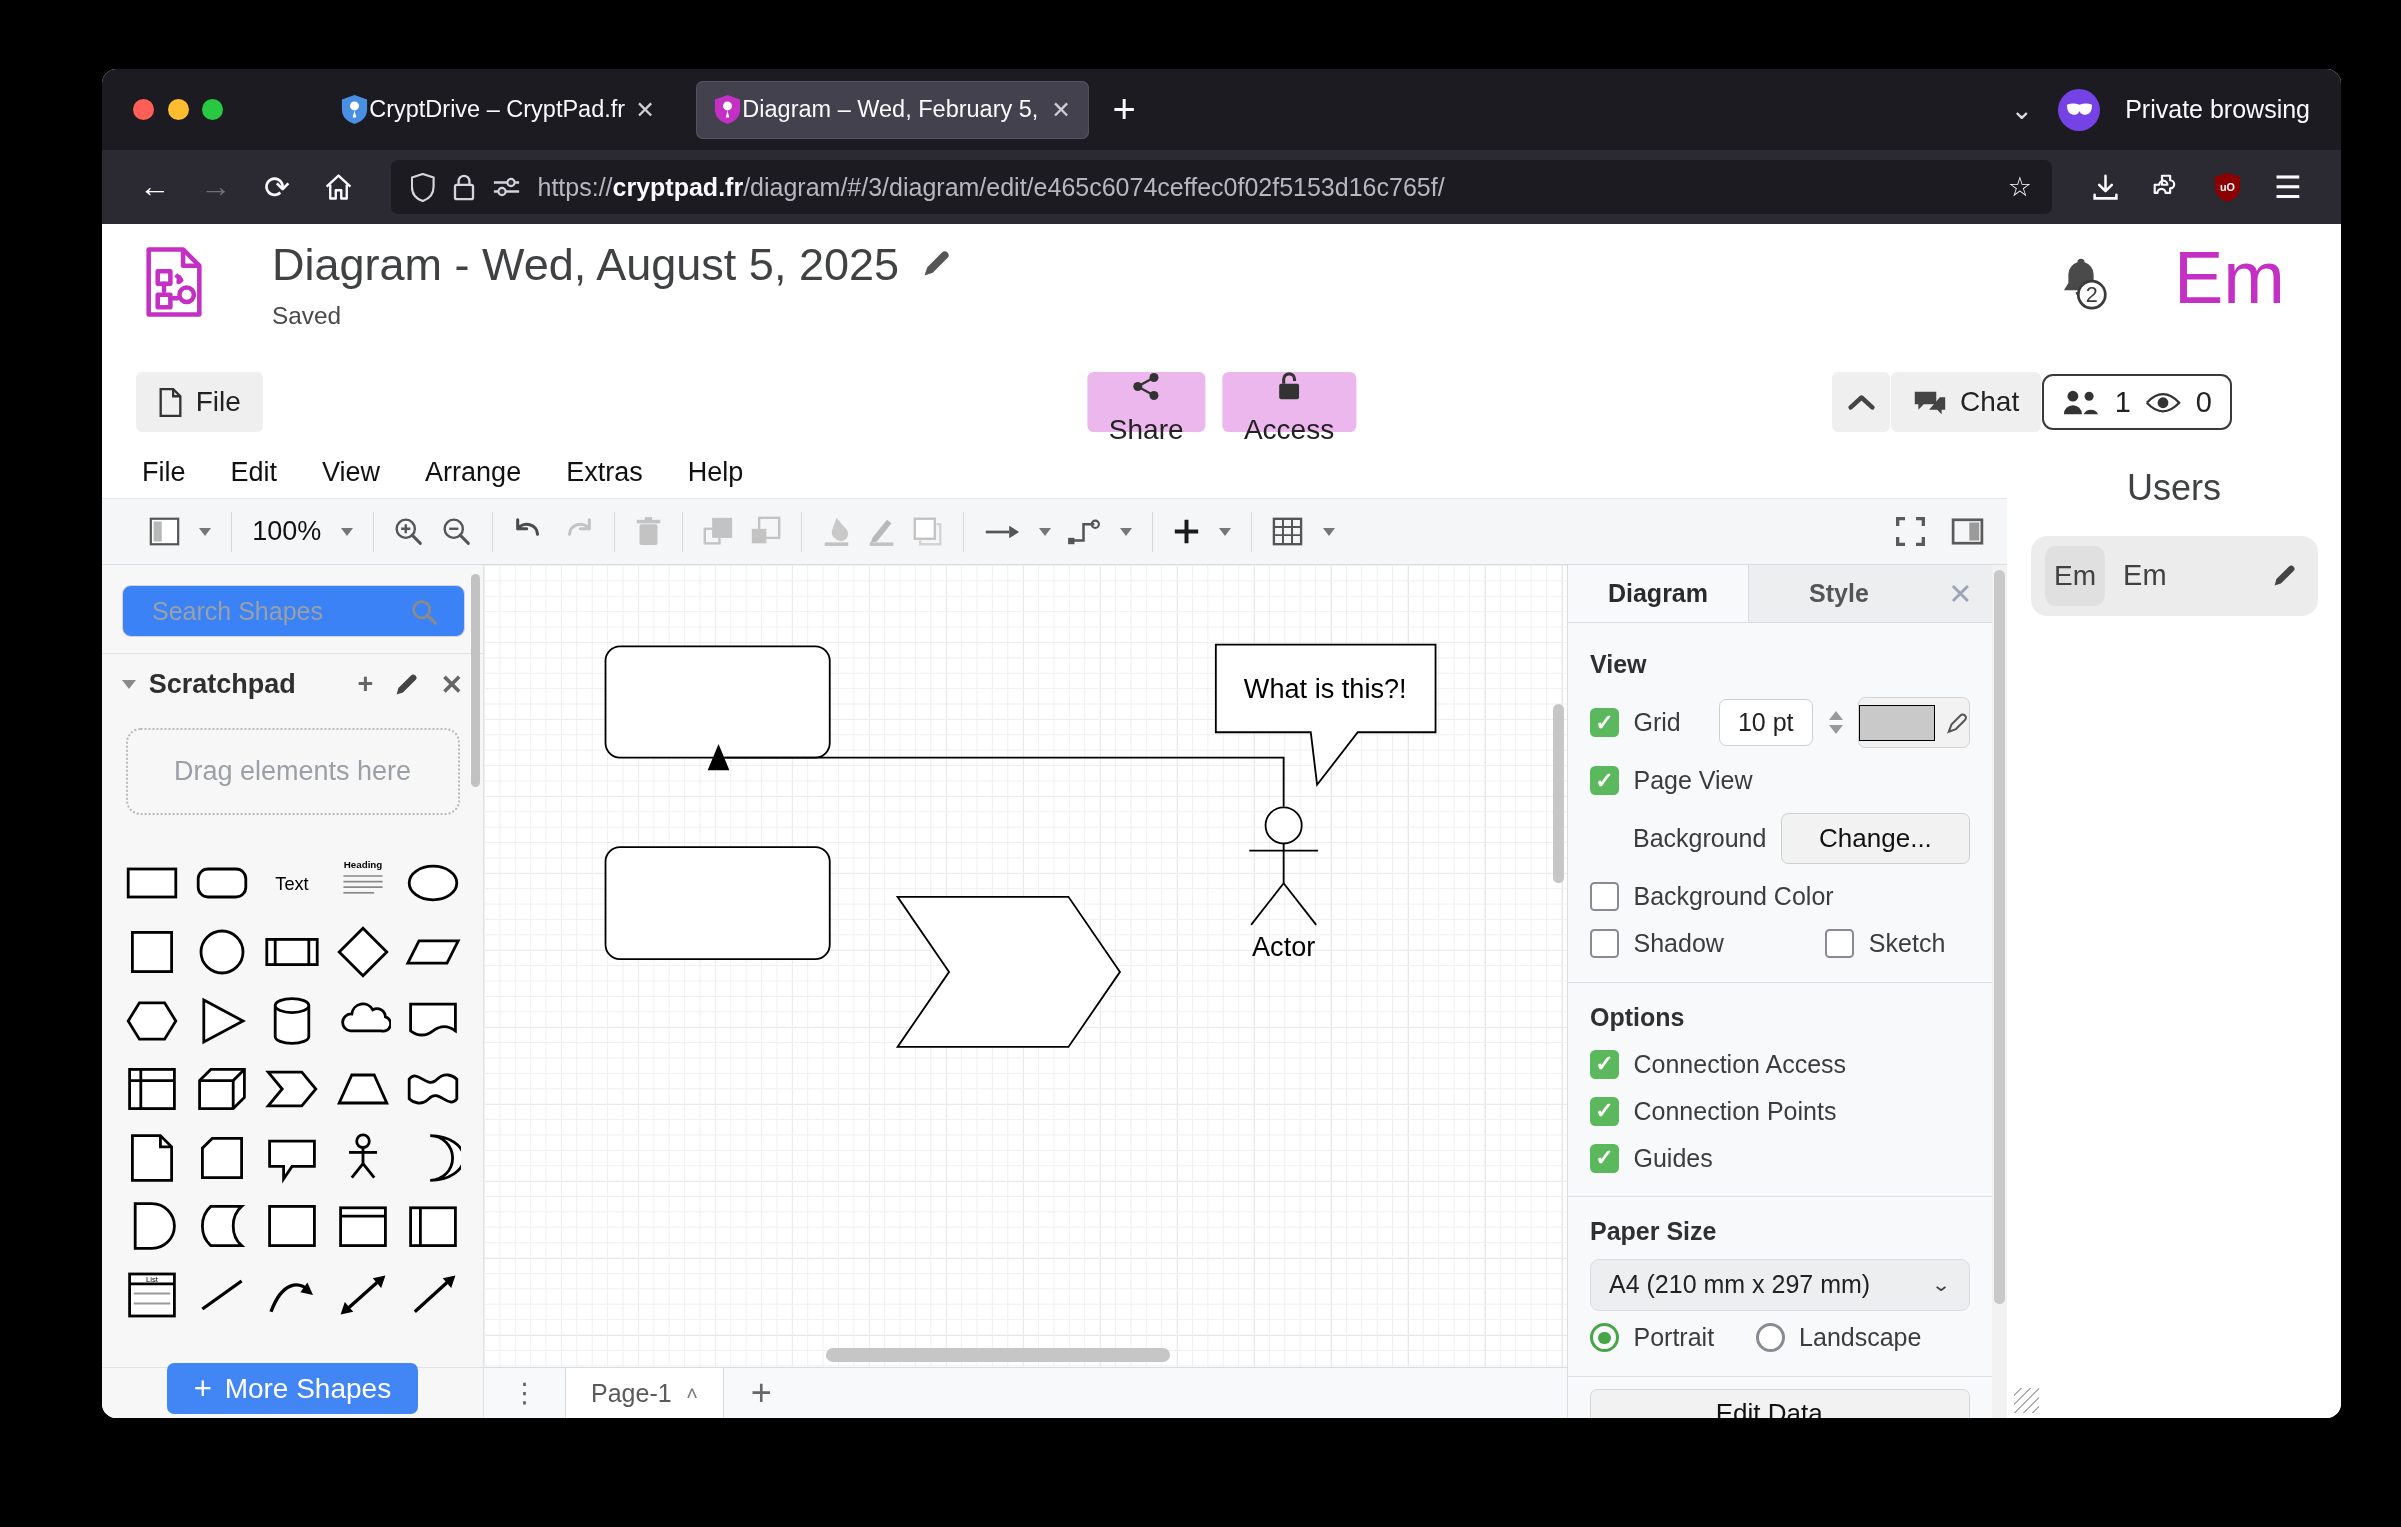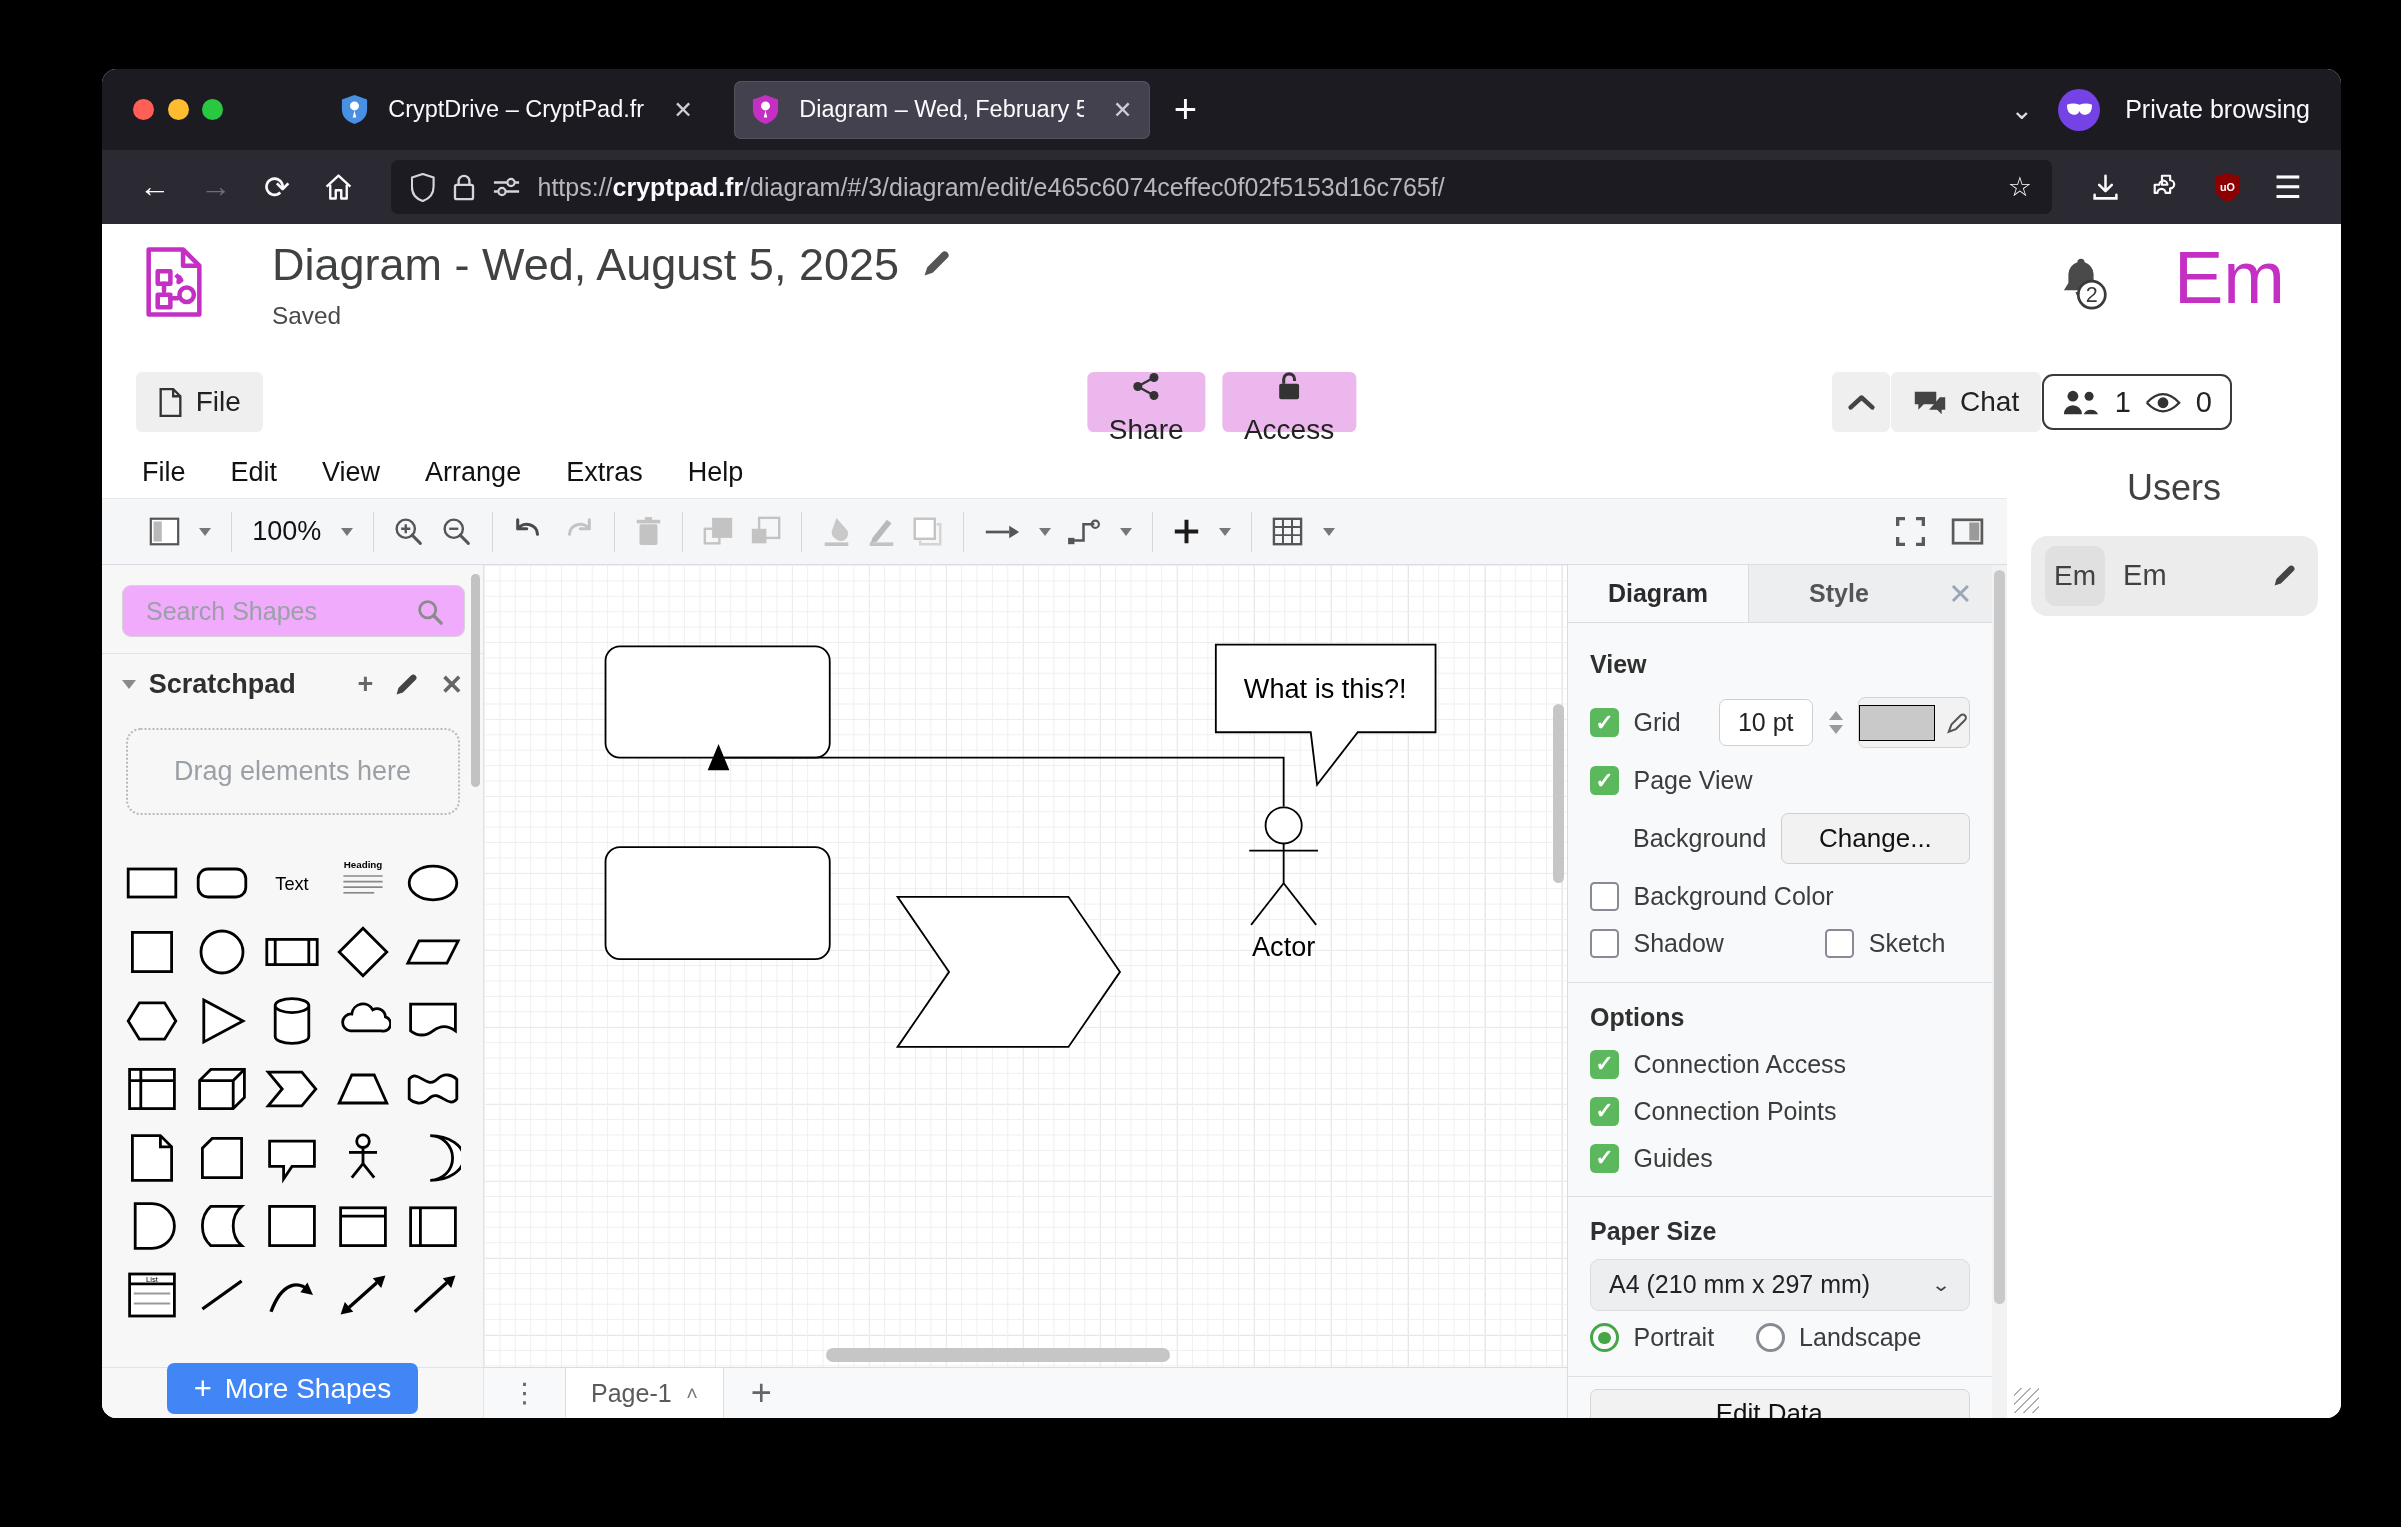--- a/index.html
+++ b/index.html
@@ -5,21 +5,21 @@
   html,body{margin:0;padding:0;background:#000;width:2401px;height:1527px;overflow:hidden;
     font-family:"Liberation Sans",sans-serif;-webkit-font-smoothing:antialiased;}
   *{box-sizing:border-box;}
   .window{position:absolute;left:102px;top:69px;width:2239px;height:1349px;border-radius:14.5px;
     overflow:hidden;background:#fff;display:flex;flex-direction:column;}
   
   .tabbar{height:81px;background:#1c1b22;display:flex;align-items:center;padding:0 31px;flex:none;}
   .traffic{display:flex;gap:13.6px;margin-right:100px;}
   .traffic span{width:21px;height:21px;border-radius:50%;display:block;}
   .t-red{background:#ff5f57}.t-yellow{background:#febc2e}.t-green{background:#28c840}
-  .tab{display:flex;align-items:center;gap:20px;height:58px;padding:0 18px;color:#fbfbfe;
+  .tab{display:flex;align-items:center;gap:1px;height:58px;padding:0 18px;color:#fbfbfe;
     font-size:23.5px;border-radius:7.2px;max-width:416px;}
   .tab .ticon{flex:none;display:flex}
   .tab .tlabel{white-space:nowrap;overflow:hidden;max-width:299px;}
   .tab .tclose{color:#cfcdd6;font-size:23.5px;margin-left:9px;}
   .tab.active{background:#42414d;box-shadow:0 0 0 0.9px #55545f inset;}
   .newtab{color:#fbfbfe;font-size:40px;font-weight:300;margin-left:23.5px;}
   .tab-right{margin-left:auto;display:flex;align-items:center;gap:25px;color:#fbfbfe;}
   .chev{font-size:27px;color:#dcdaе3;color:#dcdae3;}
   .pbadge{width:42px;height:42px;border-radius:50%;background:#7542e5;display:flex;align-items:center;justify-content:center;}
   .pbtext{font-size:25px;}
@@ -62,22 +62,22 @@
   .tdiv{width:0.9px;height:40px;background:#d7d7d7;flex:none;}
   .titem{display:flex;align-items:center;gap:16px;padding:5.4px 5.4px;border-radius:5.4px;}
   .titem .zl{font-size:27px;color:#111;}
   .caret{width:0;height:0;border-left:6.3px solid transparent;border-right:6.3px solid transparent;
     border-top:8.1px solid #777;margin-left:3.6px;}
   .tb-right{position:absolute;right:23.5px;top:0;height:100%;display:flex;align-items:center;gap:23.5px;}
   .workrow{flex:1;display:flex;min-height:0;}
   
   .sidebar{width:382px;background:#f7f7f8;border-right:0.9px solid #e3e3e3;display:flex;flex-direction:column;flex:none;position:relative;}
   .shape-scroll{flex:1;overflow:hidden;position:relative;}
-  .searchwrap{margin:20px 18px 16.3px 20px;height:52px;background:#f0abfc;border:0.9px solid #d4d4d4;border-radius:9px;
-    display:flex;align-items:center;padding:0 21px;}
+  .searchwrap{margin:20px 18px 16.3px 20px;height:52px;background:#3b82f6;border:0.9px solid #d4d4d4;border-radius:9px;
+    display:flex;align-items:center;padding:0 27px;}
   .searchwrap input{border:none;outline:none;flex:1;font-size:25px;color:#333;background:transparent;
     font-family:"Liberation Sans",sans-serif;min-width:0;}
   .searchwrap input::placeholder{color:#9aa0a6;}
   .sb-sec{border-top:0.9px solid #e3e3e3;padding:14.5px 20px 9px 20px;}
   .sb-head{display:flex;align-items:center;gap:12.7px;font-size:27px;font-weight:700;color:#2f2f2f;}
   .sb-caret{width:0;height:0;border-left:7.2px solid transparent;border-right:7.2px solid transparent;border-top:9px solid #8a8a8a;}
   .sb-tools{margin-left:auto;display:flex;gap:20px;color:#666;font-size:27px;align-items:center;}
   .dragzone{margin:18px 23.5px 23.5px 23.5px;height:87px;border:2.7px dotted #b9b9b9;border-radius:14.5px;
     display:flex;align-items:center;justify-content:center;font-size:27px;color:#9aa0a6;}
   .shapegrid{display:grid;grid-template-columns:repeat(5,1fr);gap:3.6px 1.8px;padding:12.7px 16.3px;}

